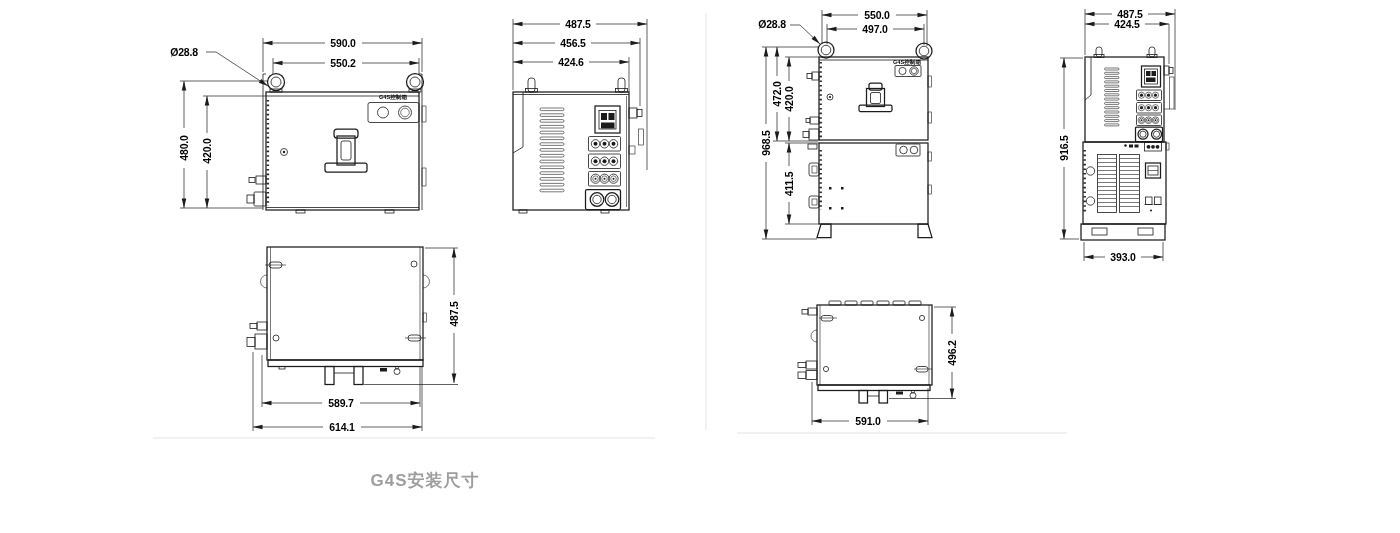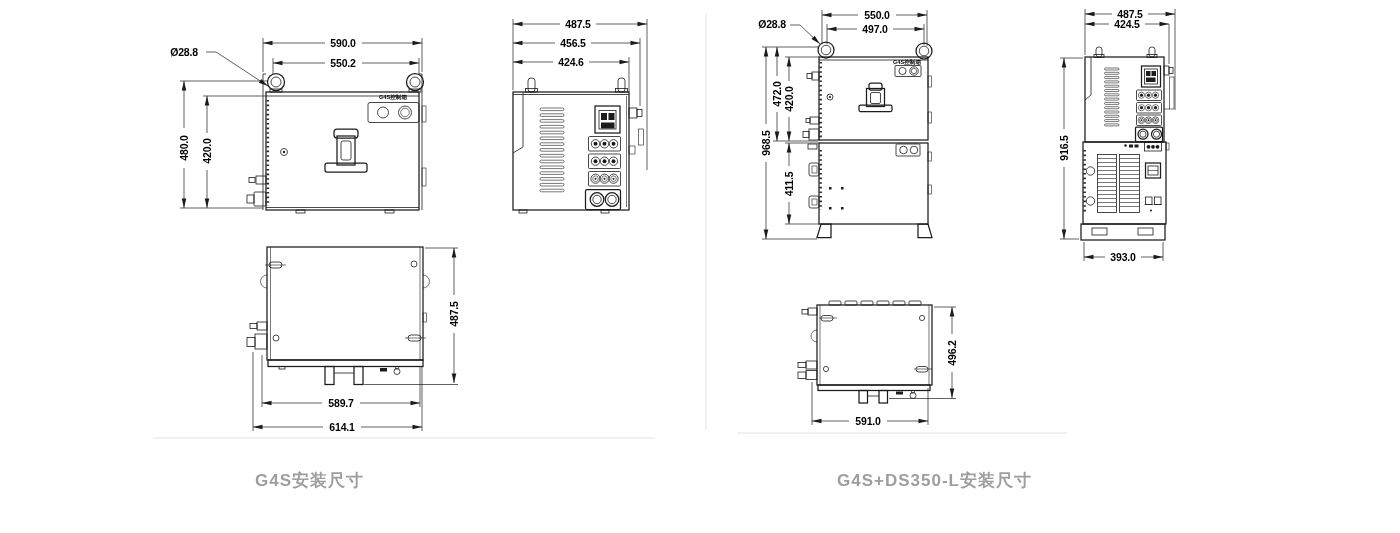--- a/index.html
+++ b/index.html
@@ -11,21 +11,21 @@
   .e3{stroke:#1c1c1c;stroke-width:0.6;fill:none;}
   .fl{fill:#1c1c1c;stroke:none;}
   .dim{stroke:#1c1c1c;stroke-width:0.7;fill:none;}
   .ext{stroke:#1c1c1c;stroke-width:0.7;fill:none;}
   .ser{stroke:#2a2a2a;stroke-width:2.6;fill:none;stroke-dasharray:1.6 3;}
   .lbg{fill:#ffffff;stroke:none;}
   .dim-t{font:700 10.5px "Liberation Sans",sans-serif;fill:#000;text-anchor:middle;letter-spacing:-0.2px;}
   .tag-t{font:700 5.6px "Liberation Sans",sans-serif;fill:#000;text-anchor:middle;}
   .pageline{stroke:#e4e4e4;stroke-width:1;}
   .caption{position:absolute;font:700 17px "Liberation Sans",sans-serif;color:#9e9e9e;
-           letter-spacing:1px;width:340px;}
+           letter-spacing:1px;text-align:center;width:340px;}
 </style>
 </head>
 <body>
 
 <div class="canvas">
 <svg width="1400" height="533" viewBox="0 0 1400 533">
   <defs>
     <marker id="arr" markerUnits="userSpaceOnUse" markerWidth="12" markerHeight="10" refX="0" refY="0" orient="auto-start-reverse" overflow="visible">
       <path d="M0,0 L-9.5,2.3 L-9.5,-2.3 Z" fill="#1c1c1c"></path>
     </marker>
@@ -548,14 +548,13 @@
       <line class="ext" x1="812" y1="382" x2="812" y2="425"></line>
       <line class="ext" x1="928" y1="388" x2="928" y2="425"></line>
       <line class="dim" x1="812" y1="421" x2="928" y2="421" marker-start="url(#arr)" marker-end="url(#arr)"></line>
       <rect class="lbg" x="849" y="415" width="38" height="12"></rect>
       <text class="dim-t" x="868" y="425">591.0</text>
     </g>
   </g>
 </svg>
 
 <div class="caption" style="left:255px;top:469px;">G4S安装尺寸</div>
-<div class="caption" style="left:837px;top:469px;">G4S+DS350-L安装尺寸</div>
 </div>
 
 </body></html>

